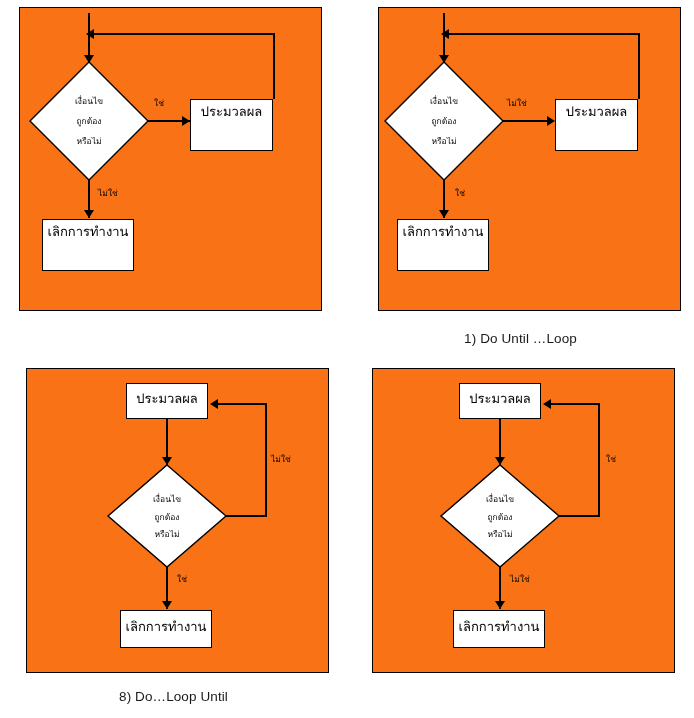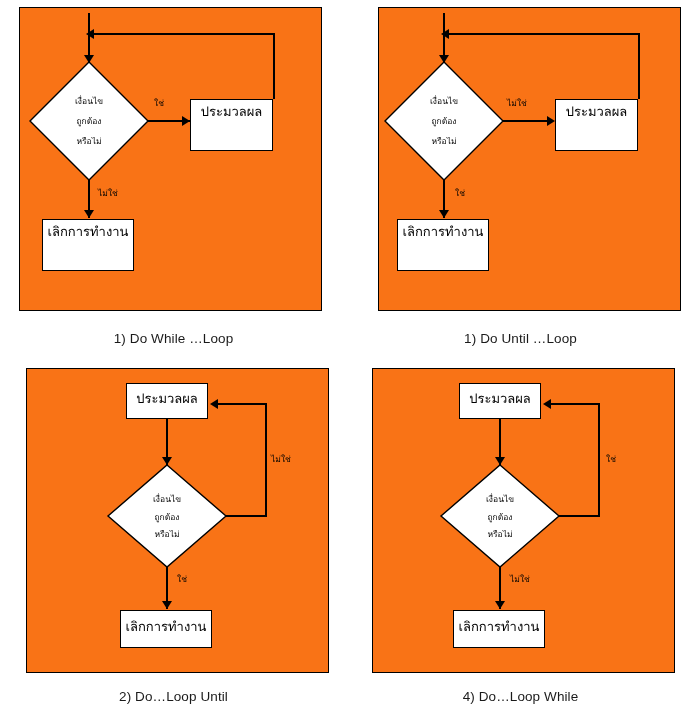--- a/index.html
+++ b/index.html
@@ -185,21 +185,20 @@
 
       <div class="ln ln-v" style="left:68px; top:172px; height:38px;"></div>
       <div class="arrow arrow-down" style="left:64px; top:202px;"></div>
       <div class="edge-label" style="left:78px; top:178px;">ไม่ใช่</div>
 
       <div class="node" style="left:22px; top:211px; width:92px; height:52px;">
         <div class="node-label">เลิกการทำงาน</div>
       </div>
 
     </div>
-    <div class="caption">1) Do While …Loop</div>
   </div>
 
   <div class="cell cell-2">
     <div class="frame">
 
       <div class="ln ln-v" style="left:64px; top:5px; height:50px;"></div>
       <div class="arrow arrow-down" style="left:60px; top:47px;"></div>
 
       <div class="ln ln-h" style="left:64px; top:25px; width:197px;"></div>
       <div class="ln ln-v" style="left:259px; top:25px; height:66px;"></div>
@@ -261,21 +260,21 @@
 
       <div class="ln ln-v" style="left:139px; top:198px; height:42px;"></div>
       <div class="arrow arrow-down" style="left:135px; top:232px;"></div>
       <div class="edge-label" style="left:150px; top:203px;">ใช่</div>
 
       <div class="node" style="left:93px; top:241px; width:92px; height:38px;">
         <div class="node-label" style="top:9px;">เลิกการทำงาน</div>
       </div>
 
     </div>
-    <div class="caption">2) Do…Loop Until</div>
+    <div class="caption">8) Do…Loop Until</div>
   </div>
 
   <div class="cell cell-4">
     <div class="frame">
 
       <div class="node" style="left:86px; top:14px; width:82px; height:36px;">
         <div class="node-label" style="top:8px;">ประมวลผล</div>
       </div>
 
       <div class="ln ln-v" style="left:126px; top:50px; height:46px;"></div>
@@ -298,16 +297,15 @@
 
       <div class="ln ln-v" style="left:126px; top:198px; height:42px;"></div>
       <div class="arrow arrow-down" style="left:122px; top:232px;"></div>
       <div class="edge-label" style="left:137px; top:203px;">ไม่ใช่</div>
 
       <div class="node" style="left:80px; top:241px; width:92px; height:38px;">
         <div class="node-label" style="top:9px;">เลิกการทำงาน</div>
       </div>
 
     </div>
-    <div class="caption">4) Do…Loop While</div>
   </div>
 
 </div>
 
 </body></html>

